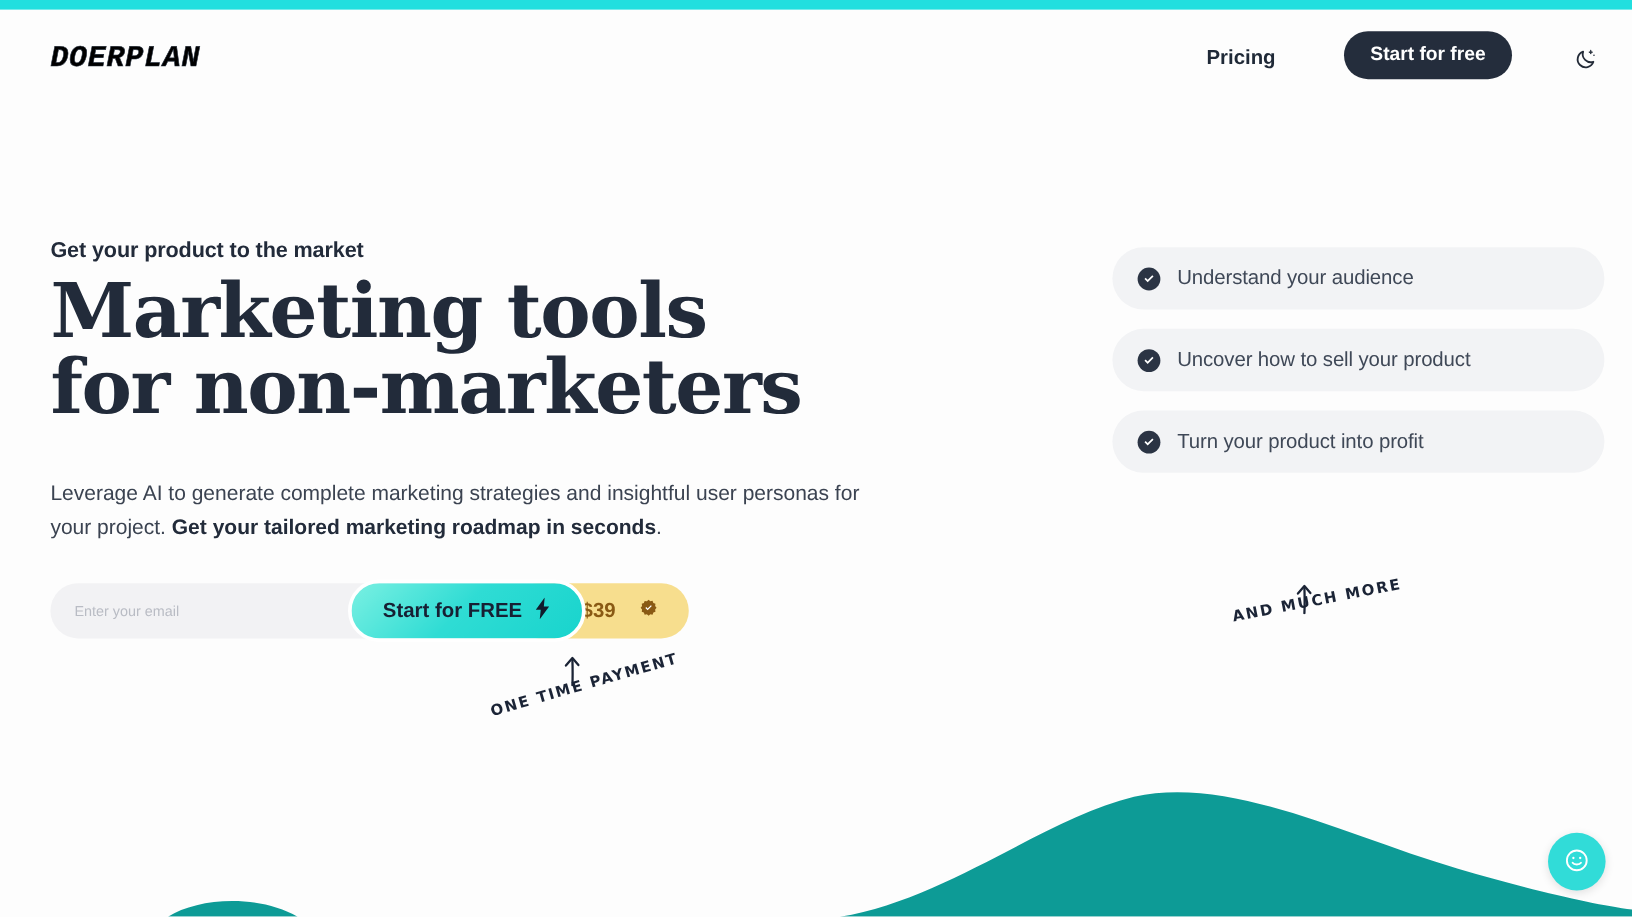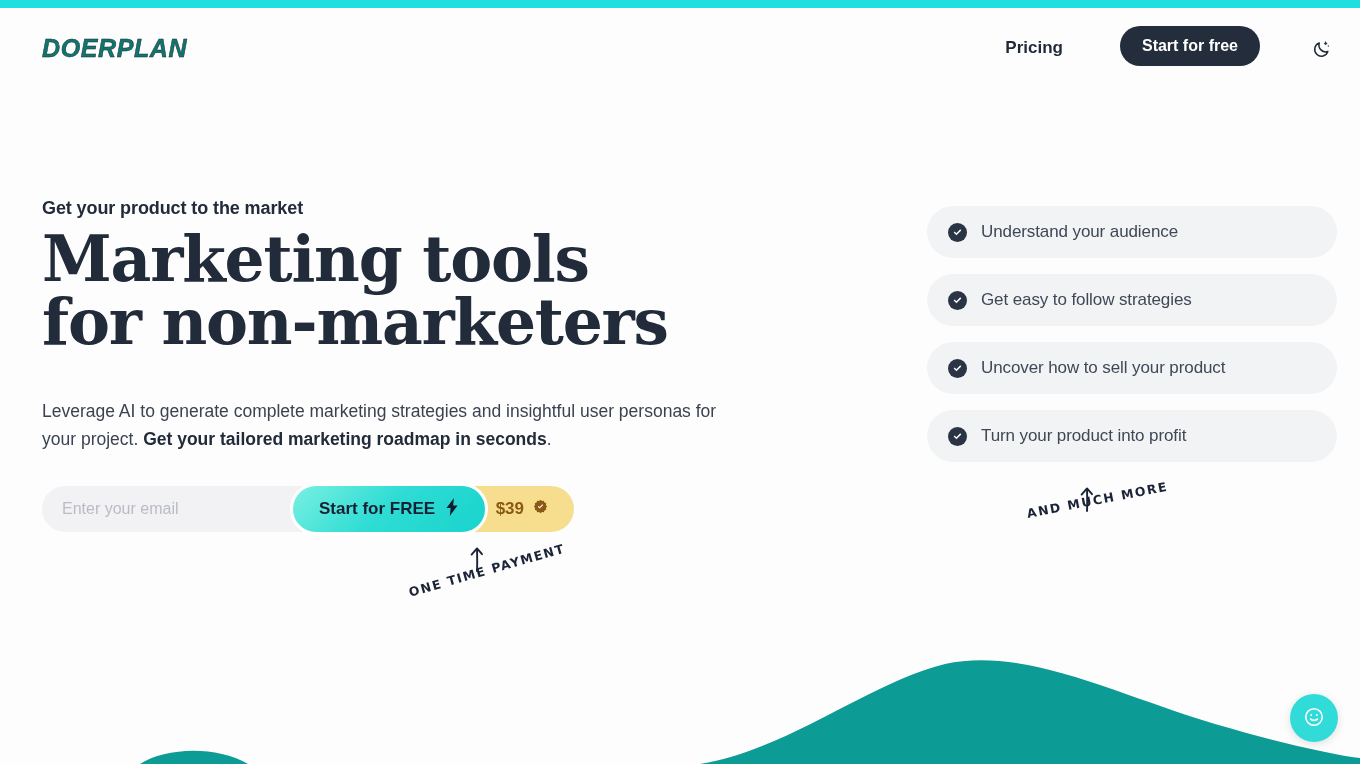--- a/index.html
+++ b/index.html
@@ -36,26 +36,26 @@
     height: 76px;
     display: flex;
     align-items: center;
     z-index: 30;
   }
 
   .brand-logo {
     position: absolute;
     left: 42px;
     top: 28px;
-    font-family: Liberation Sans, sans-serif;
+    font-family: Liberation Mono, monospace;
     font-weight: 700;
     font-style: italic;
     font-size: 25px;
     letter-spacing: 0.6px;
-    color: #0f766e;
+    color: #000000;
     line-height: 1;
     -webkit-text-stroke: 0.5px #1f2937;
   }
 
   .header-nav {
     position: absolute;
     right: 24px;
     top: 18px;
     display: flex;
     align-items: flex-end;
@@ -146,40 +146,40 @@
 
   .email-field {
     position: absolute;
     left: 0; top: 0;
     width: 400px;
     height: 46px;
     background: #f2f2f4;
     border: none;
     border-radius: 23px;
     padding: 0 20px;
-    font-size: 16px;
+    font-size: 12px;
     font-family: "Liberation Sans", sans-serif;
     color: #3b4351;
     outline: none;
   }
   .email-field::placeholder { color: #b9bcc4; }
 
   .price-badge {
     position: absolute;
     left: 384px;
     top: 0;
     height: 46px;
     width: 148px;
     background: #f7de8e;
     border-radius: 23px;
     display: flex;
     align-items: center;
     justify-content: flex-end;
     padding-right: 26px;
-    gap: 9px;
+    gap: 20px;
     font-size: 17px;
     font-weight: 700;
     color: #8a5a14;
     text-align: right;
   }
 
   .btn-start-free {
     position: absolute;
     left: 248px;
     top: -3px;
@@ -354,28 +354,20 @@
 <aside class="features">
   <div class="feature-pill">
     <span class="check-circle">
       <svg width="11" height="11" viewBox="0 0 14 14">
           <path fill="#ffffff" d="M5.6 10.5L2.2 7.1l1.3-1.3 2.1 2.1 4.9-4.9 1.3 1.3z"></path>
         </svg>
     </span>
     <span class="feature-label">Understand your audience</span>
   </div>
 
-  <div class="feature-pill">
-    <span class="check-circle">
-      <svg width="11" height="11" viewBox="0 0 14 14">
-          <path fill="#ffffff" d="M5.6 10.5L2.2 7.1l1.3-1.3 2.1 2.1 4.9-4.9 1.3 1.3z"></path>
-        </svg>
-    </span>
-    <span class="feature-label">Get easy to follow strategies</span>
-  </div>
 
   <div class="feature-pill">
     <span class="check-circle">
       <svg width="11" height="11" viewBox="0 0 14 14">
           <path fill="#ffffff" d="M5.6 10.5L2.2 7.1l1.3-1.3 2.1 2.1 4.9-4.9 1.3 1.3z"></path>
         </svg>
     </span>
     <span class="feature-label">Uncover how to sell your product</span>
   </div>
 

